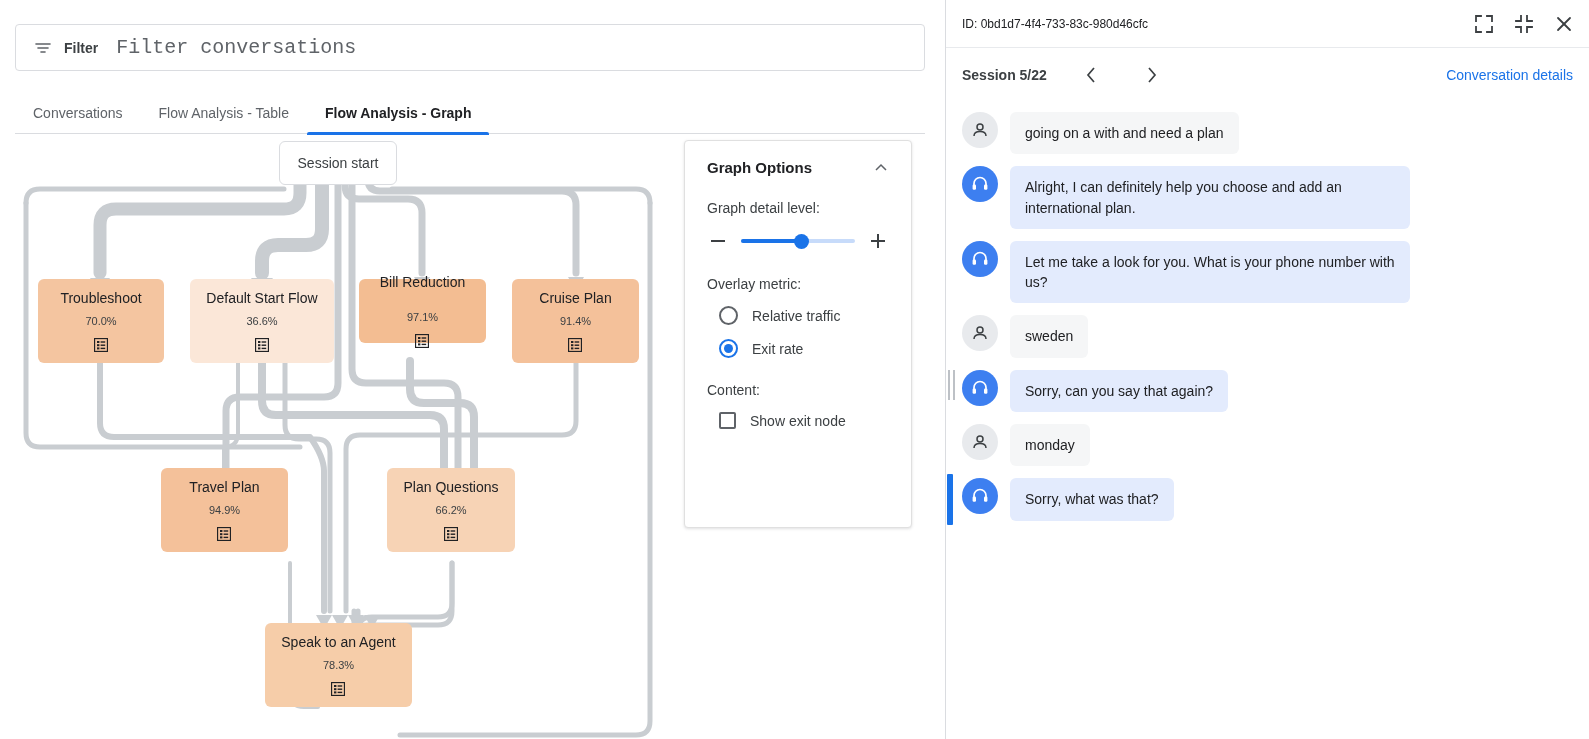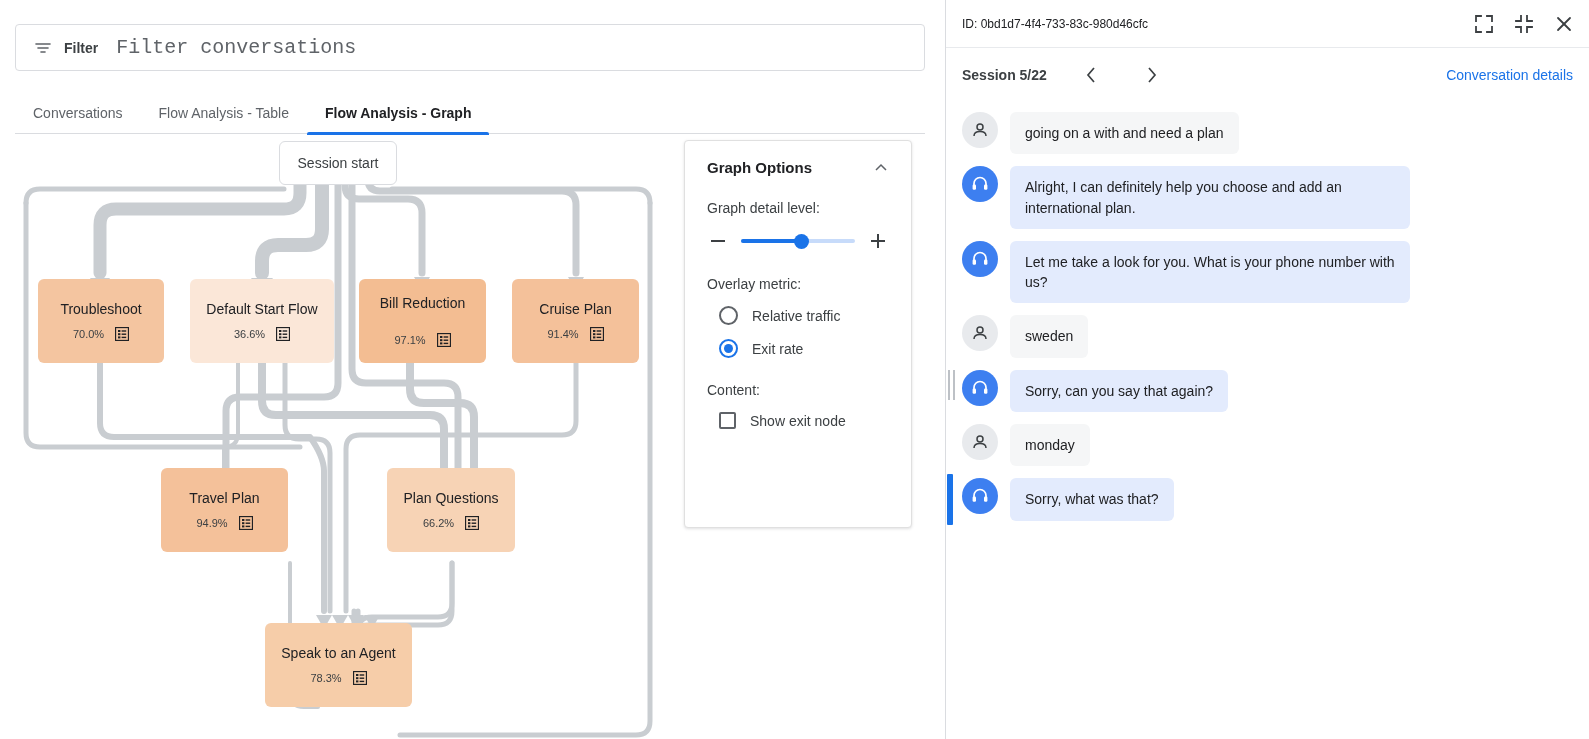--- a/index.html
+++ b/index.html
@@ -41,21 +41,21 @@
   
   .graph-area { position: absolute; left: 0; top: 133px; width: 945px; height: 606px; overflow: hidden; }
   .graph-svg { position: absolute; left: 0; top: 0; }
 
   .node {
     position: absolute; border-radius: 6px;
     display: flex; flex-direction: column; align-items: center; justify-content: center;
     font-size: 14px; color: #202124; text-align: center;
   }
   .node-label { line-height: 1.2; padding: 0 8px; }
-  .node-meta { display: flex; align-items: center; gap: 11px; margin-top: 9px; }
+  .node-meta { display: flex; align-items: center; gap: 11px; margin-top: 9px; flex-direction: column; }
   .node-pct { font-size: 11px; color: #3c4043; }
   .node-icon { width: 14px; height: 14px; display: block; }
   .node-start {
     background: #fff; border: 1px solid #dadce0; border-radius: 6px;
     justify-content: center; font-size: 14px; color: #3c4043;
   }
 
   
   .options-card {
     position: absolute; left: 684px; top: 140px; width: 228px; height: 388px;
@@ -233,21 +233,21 @@
             <rect x="3" y="3" width="2.4" height="2" fill="#202124"></rect>
               <rect x="6.6" y="3.3" width="4.6" height="1.4" fill="#202124"></rect>
             <rect x="3" y="6.2" width="2.4" height="2" fill="#202124"></rect>
               <rect x="6.6" y="6.5" width="4.6" height="1.4" fill="#202124"></rect>
             <rect x="3" y="9.4" width="2.4" height="2" fill="#202124"></rect>
               <rect x="6.6" y="9.7" width="4.6" height="1.4" fill="#202124"></rect>
           </svg>
         </span>
       </div>
 
-      <div class="node" style="left:359px; top:146px; width:127px; height:84px; background:#f3bd92;gap:12px;">
+      <div class="node" style="left:359px; top:146px; width:127px; height:64px; background:#f3bd92;gap:12px;">
         <span class="node-label">Bill Reduction</span>
         <span class="node-meta">
           <span class="node-pct">97.1%</span>
           <svg class="node-icon" viewBox="0 0 14 14">
             <rect x="0.5" y="0.5" width="13" height="13" fill="none" stroke="#202124" stroke-width="1.3"></rect>
             <rect x="3" y="3" width="2.4" height="2" fill="#202124"></rect>
               <rect x="6.6" y="3.3" width="4.6" height="1.4" fill="#202124"></rect>
             <rect x="3" y="6.2" width="2.4" height="2" fill="#202124"></rect>
               <rect x="6.6" y="6.5" width="4.6" height="1.4" fill="#202124"></rect>
             <rect x="3" y="9.4" width="2.4" height="2" fill="#202124"></rect>

